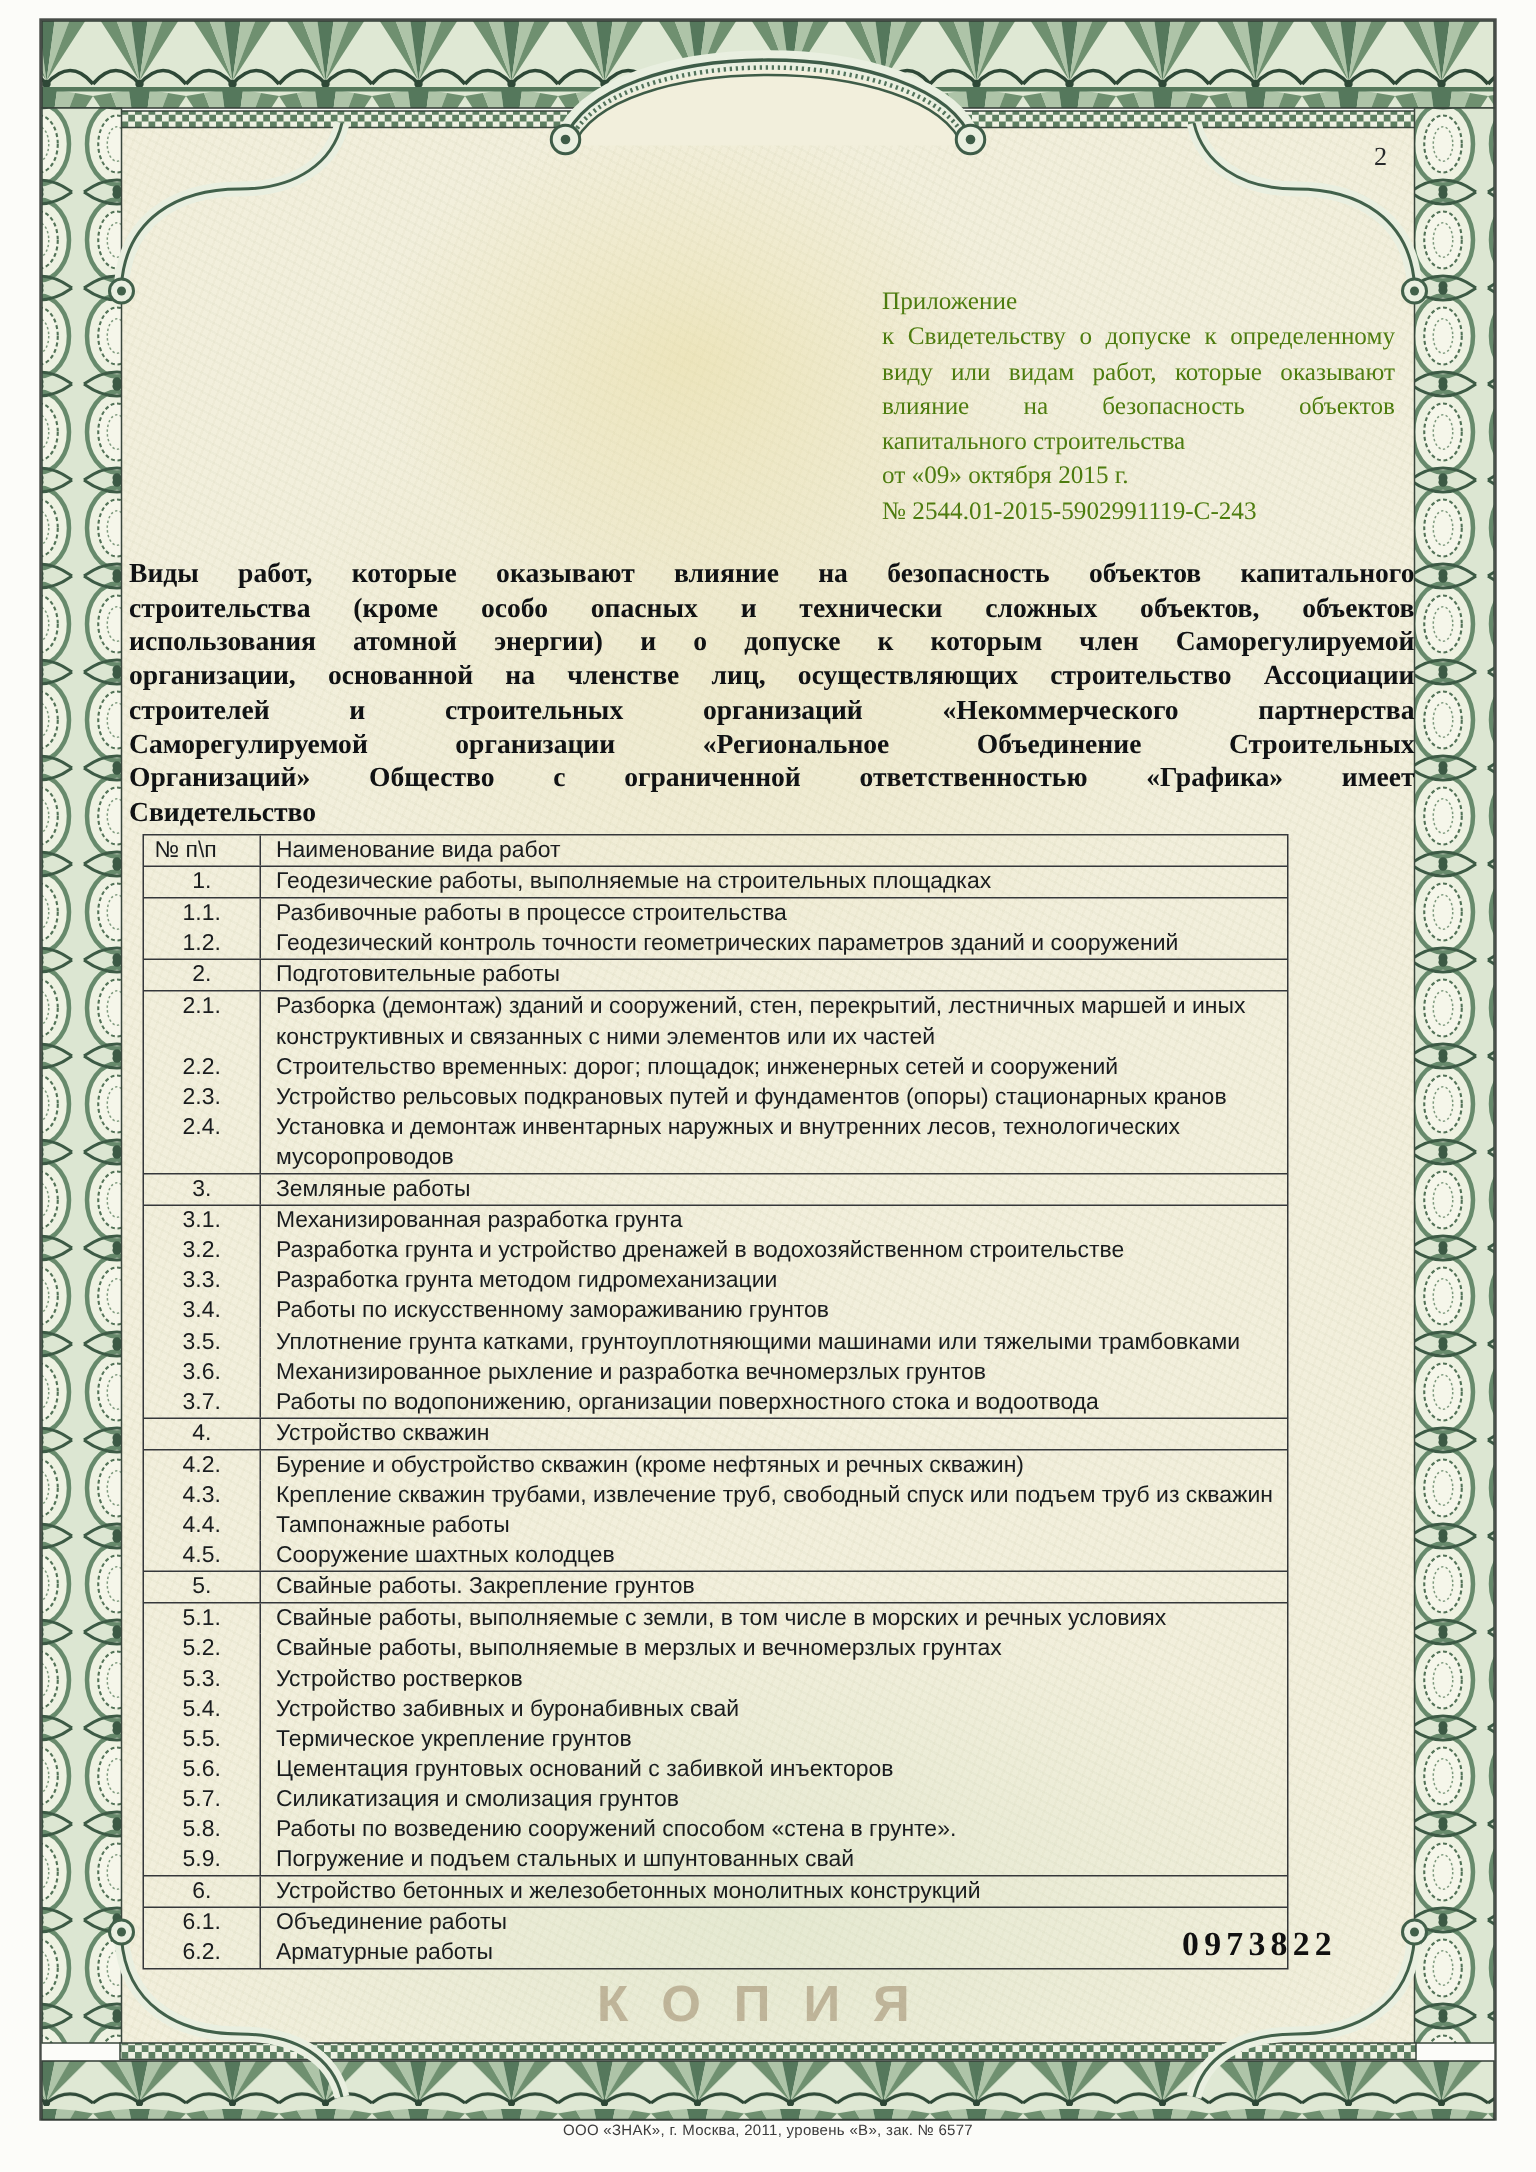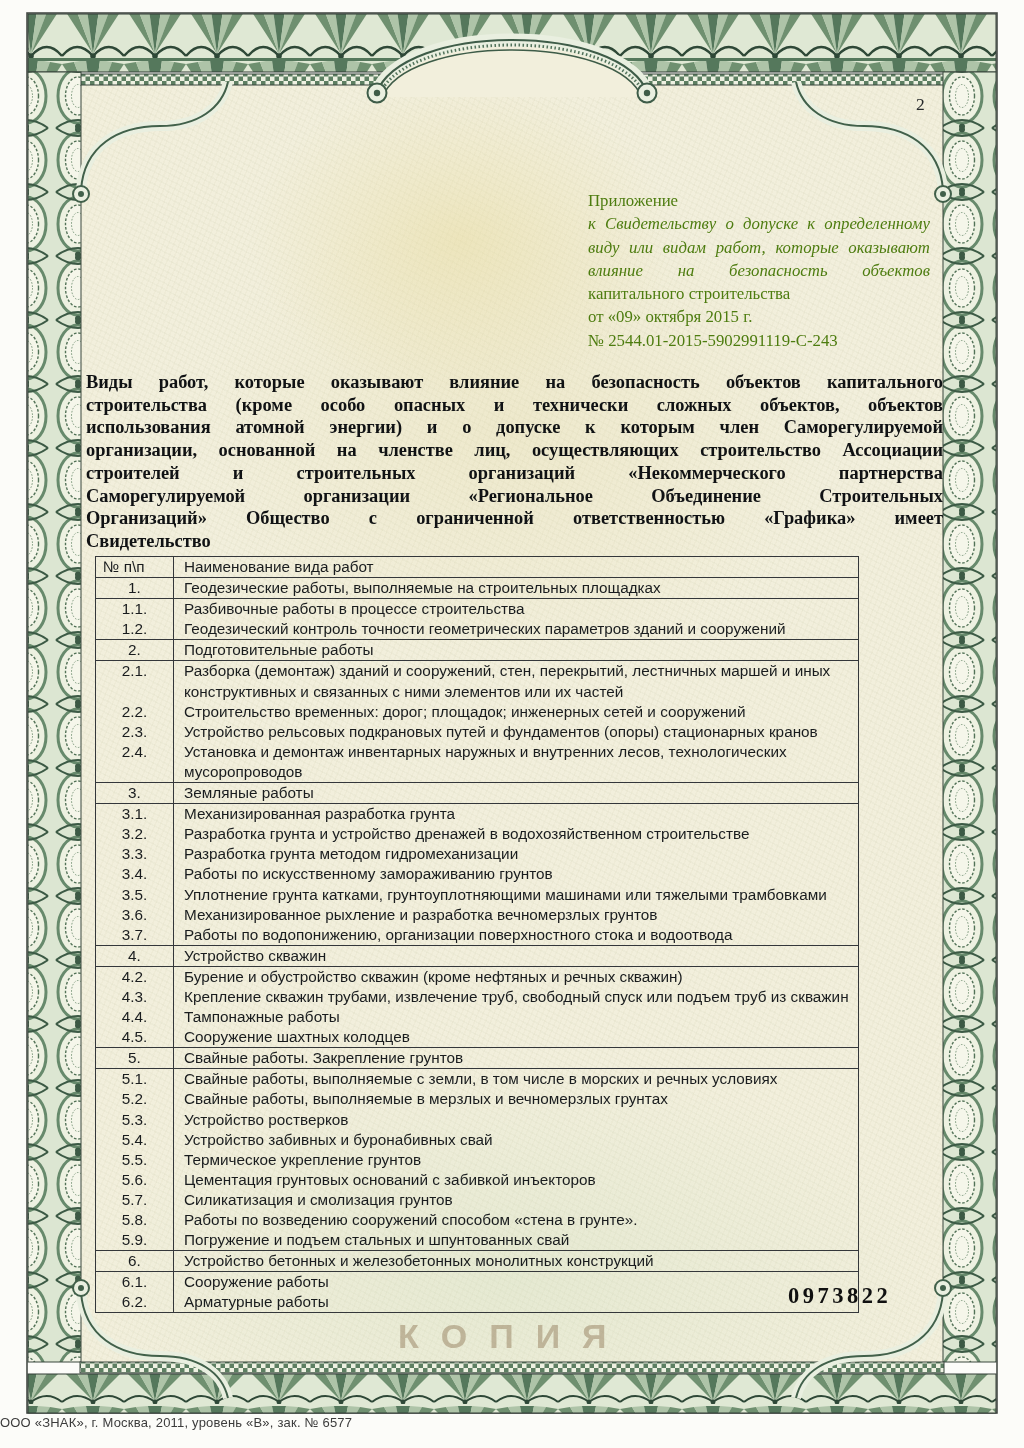--- a/index.html
+++ b/index.html
@@ -13,21 +13,21 @@
       radial-gradient(ellipse 420px 320px at 50% 27%, rgba(228,218,165,0.30), rgba(228,218,165,0) 75%),
       radial-gradient(ellipse 520px 270px at 50% 93%, rgba(205,222,190,0.35), rgba(205,222,190,0) 80%),
       repeating-linear-gradient(112deg, rgba(170,160,110,0.05) 0 1.5px, transparent 1.5px 5px),
       repeating-linear-gradient(28deg, rgba(140,155,115,0.05) 0 1.5px, transparent 1.5px 5.5px);}
   .frame{position:absolute;left:0;top:0;pointer-events:none;}
   
   .pageno{position:absolute;left:916px;top:94px;font-size:17.5px;color:#26292b;}
   
   .appx{position:absolute;left:588px;top:189px;width:342px;font-size:16.8px;line-height:23.3px;color:#4d7c0f;}
   .appx div{white-space:normal;}
-  .appx .j{text-align:justify;text-align-last:justify;font-style:italic;}
+  .appx .j{text-align:justify;text-align-last:justify;}
   
   .intro{position:absolute;left:86px;top:371px;width:857px;font-weight:700;font-size:18.4px;
          line-height:22.7px;color:#101214;}
   .intro .jl{text-align:justify;text-align-last:justify;}
   
   .wtable{position:absolute;left:95px;top:556px;width:764px;box-sizing:border-box;
           border:1.6px solid #34373a;font-family:"Liberation Sans",sans-serif;
           font-size:15.3px;color:#191c1e;background:transparent;}
   .tblock{border-bottom:1.3px solid #34373a;}
   .tblock:last-child{border-bottom:none;}
@@ -36,22 +36,22 @@
   .tname{flex:1;padding:0 6px 0 10px;line-height:20.1px;}
   .thead .tnum{text-align:left;padding-left:7px;flex-basis:70px;}
   
   .serial{position:absolute;left:788px;top:1283px;width:160px;font-weight:700;font-size:22.5px;
           letter-spacing:3.5px;color:#101010;}
   
   .kopiya{position:absolute;left:398px;top:1317px;font-family:"Liberation Sans",sans-serif;
           font-weight:700;font-size:34px;letter-spacing:22px;color:rgba(150,128,95,0.5);
           filter:blur(0.4px);}
   
-  .pfoot{position:absolute;left:0;top:1415px;width:100%;text-align:left;
-         font-family:"Liberation Sans",sans-serif;font-size:13px;color:#3c3c3c;letter-spacing:0.2px;}
+  .pfoot{position:absolute;left:0;top:1415px;width:100%;text-align:center;
+         font-family:"Liberation Sans",sans-serif;font-size:10px;color:#3c3c3c;letter-spacing:0.2px;}
 </style>
 </head>
 <body>
 
 <div class="page">
 
   <div class="paper"></div>
 
   <svg class="frame" width="1024" height="1448" viewBox="0 0 1024 1448" aria-hidden="true">
     <defs>
@@ -310,21 +310,21 @@
     </div>
     <div class="tblock">
         <div class="trow">
           <div class="tnum">6.</div>
           <div class="tname">Устройство бетонных и железобетонных монолитных конструкций</div>
         </div>
       </div>
     <div class="tblock">
       <div class="trow">
           <div class="tnum">6.1.</div>
-          <div class="tname">Сооружение работы</div>
+          <div class="tname">Объединение работы</div>
         </div>
       <div class="trow">
           <div class="tnum">6.2.</div>
           <div class="tname">Арматурные работы</div>
         </div>
     </div>
   </div>
 
   <div class="serial">0973822</div>
 

